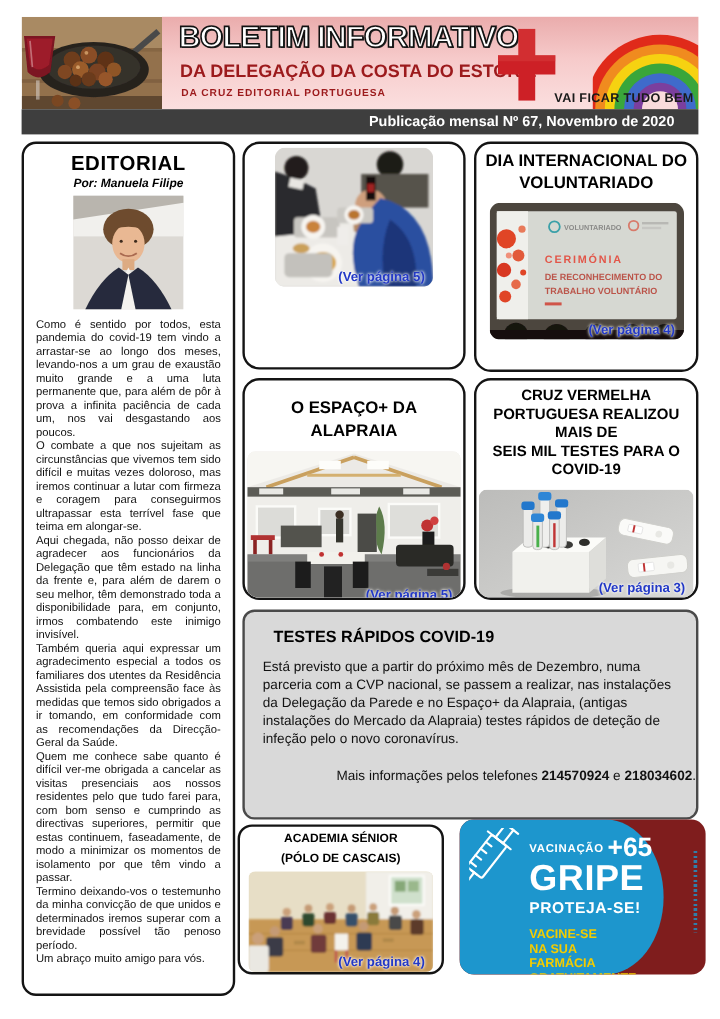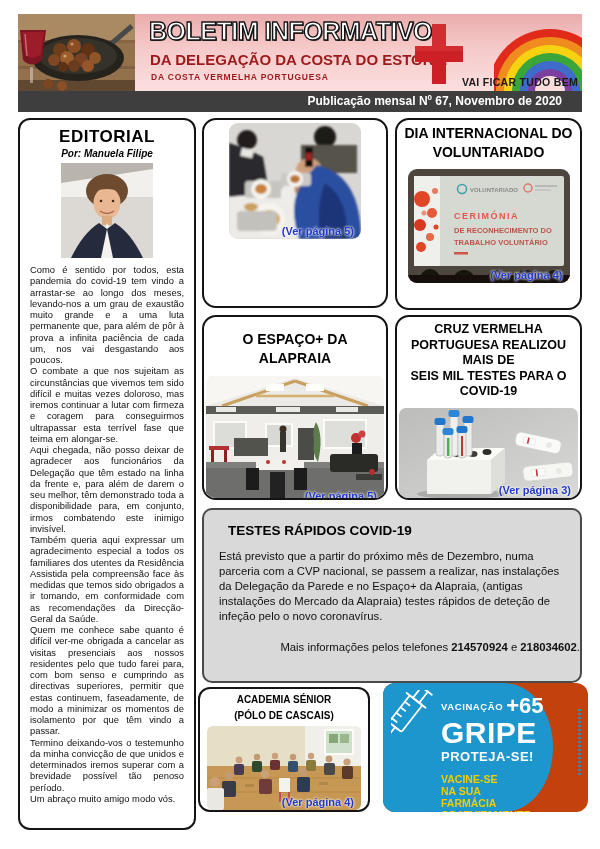--- a/index.html
+++ b/index.html
@@ -50,21 +50,21 @@
   .covid-title{margin-top:13px;text-align:left;font-size:13.5px;font-weight:bold;padding-left:24px;}
   .covid-body{margin:11px 15px 0;font-size:11.3px;line-height:15px;color:#111;}
   .covid-info{margin-top:17px;text-align:right;font-size:11.3px;color:#111;padding-left:24px;}
   .covid-info b{font-weight:bold;}
 
   
   .boxF{left:198px;top:687px;width:172px;height:125px;border-radius:12px;}
   .boxF .card-title{margin-top:3px;font-size:10px;line-height:16px;}
   .boxF .photo{width:154px;height:84px;margin-top:2px;border-radius:6px;}
 
-  .flu{position:absolute;left:383px;top:683px;width:205px;height:129px;background:#c2410c;border-radius:12px;overflow:hidden;}
+  .flu{position:absolute;left:383px;top:683px;width:205px;height:129px;background:#7f1d1d;border-radius:12px;overflow:hidden;}
   .flu-blue{position:absolute;left:0;top:0;bottom:0;width:170px;background:#1d96cd;border-top-right-radius:105px 140px;border-bottom-right-radius:105px 140px;border-top-left-radius:12px;border-bottom-left-radius:12px;}
   .flu-syringe{position:absolute;left:8px;top:7px;width:52px;height:90px;}
   .flu-text{position:absolute;left:58px;top:10px;color:#fff;}
   .flu-row1{white-space:nowrap;}
   .flu-eyebrow{font-size:9.5px;font-weight:bold;letter-spacing:0.6px;vertical-align:3px;}
   .flu-age{font-size:22px;font-weight:bold;margin-left:3px;}
   .flu-headline{font-size:30px;font-weight:bold;letter-spacing:0.5px;line-height:28px;}
   .flu-tagline{font-size:13px;font-weight:bold;letter-spacing:0.5px;margin-top:2px;}
   .flu-cta{margin-top:9px;font-size:10.5px;font-weight:bold;line-height:12px;color:#f3cc00;}
   .flu-fineprint{position:absolute;right:7px;top:26px;width:3px;height:68px;background:repeating-linear-gradient(180deg,#1d96cd 0 2px,transparent 2px 4px);opacity:0.8;}
@@ -108,21 +108,21 @@
         <path d="M4 18 L26 18 L23 40 Q14 48 7 40 Z" fill="#9d1b2a"></path>
         <rect x="12" y="53" width="3" height="16" fill="#d8d2cc" opacity="0.55"></rect>
         <line x1="7" y1="20" x2="9" y2="42" stroke="#e8c0c0" stroke-width="1.4" opacity="0.5"></line>
       </g>
     </svg>
   </div>
 
   <div class="banner">
     <div class="main-title">BOLETIM INFORMATIVO</div>
     <div class="org1">DA DELEGAÇÃO DA COSTA DO ESTORIL</div>
-    <div class="org2">DA COSTA VERMELHA PORTUGUESA</div>
+    <div class="org2">DA CRUZ EDITORIAL PORTUGUESA</div>
     <svg class="red-cross" viewBox="0 0 48 60">
       <path d="M17 0 h14 v22 h17 v16 h-17 v22 h-14 v-22 h-17 v-16 h17 z" fill="#cd2026"></path>
       <path d="M17 0 h14 v22 h17 v5 h-48 v-5 h17 z" fill="#d94040" opacity="0.45"></path>
     </svg>
     <svg class="rainbow" viewBox="0 0 88 64">
       <circle cx="56" cy="64" r="62" fill="#e02a1a"></circle>
       <circle cx="56" cy="64" r="54" fill="#f08b1f"></circle>
       <circle cx="56" cy="64" r="46" fill="#f6d211"></circle>
       <circle cx="56" cy="64" r="38" fill="#3aa63a"></circle>
       <circle cx="56" cy="64" r="30" fill="#3f6bcb"></circle>
@@ -159,21 +159,21 @@
         <path d="M82 95 Q70 70 54 60 L46 66 L52 95 Z" fill="#272c3d"></path>
       </g>
     </svg>
     <div class="ed-text">
       <p>Como é sentido por todos, esta pandemia do covid-19 tem vindo a arrastar-se ao longo dos meses, levando-nos a um grau de exaustão muito grande e a uma luta permanente que, para além de pôr à prova a infinita paciência de cada um, nos vai desgastando aos poucos.</p>
       <p>O combate a que nos sujeitam as circunstâncias que vivemos tem sido difícil e muitas vezes doloroso, mas iremos continuar a lutar com firmeza e coragem para conseguirmos ultrapassar esta terrível fase que teima em alongar-se.</p>
       <p>Aqui chegada, não posso deixar de agradecer aos funcionários da Delegação que têm estado na linha da frente e, para além de darem o seu melhor, têm demonstrado toda a disponibilidade para, em conjunto, irmos combatendo este inimigo invisível.</p>
       <p>Também queria aqui expressar um agradecimento especial a todos os familiares dos utentes da Residência Assistida pela compreensão face às medidas que temos sido obrigados a ir tomando, em conformidade com as recomendações da Direcção-Geral da Saúde.</p>
       <p>Quem me conhece sabe quanto é difícil ver-me obrigada a cancelar as visitas presenciais aos nossos residentes pelo que tudo farei para, com bom senso e cumprindo as directivas superiores, permitir que estas continuem, faseadamente, de modo a minimizar os momentos de isolamento por que têm vindo a passar.</p>
       <p>Termino deixando-vos o testemunho da minha convicção de que unidos e determinados iremos superar com a brevidade possível tão penoso período.</p>
-      <p>Um abraço muito amigo modo vós.</p>
+      <p>Um abraço muito amigo para vós.</p>
     </div>
   </div>
 
   <div class="card boxA">
     <div class="photo">
       <svg viewBox="0 0 132 116" preserveAspectRatio="none">
         <defs>
             <filter id="bl3">
               <feGaussianBlur stdDeviation="1"></feGaussianBlur>
             </filter>

